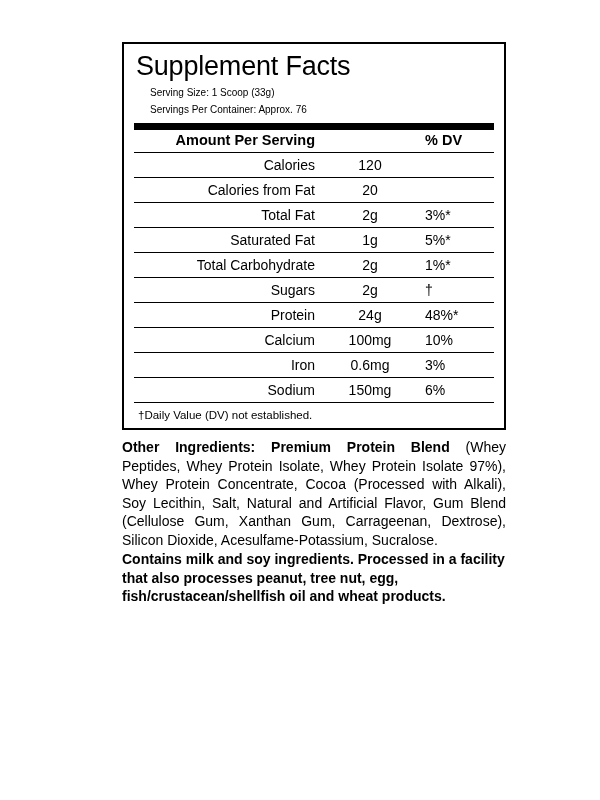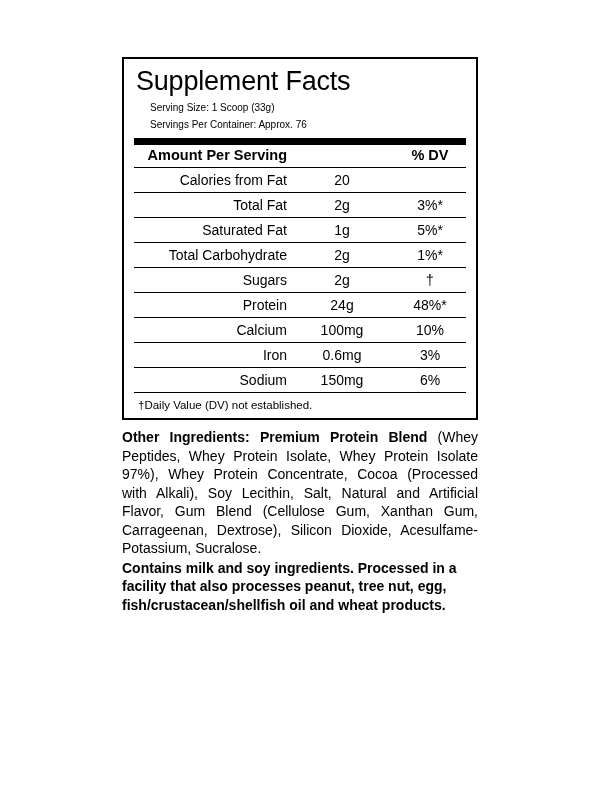--- a/index.html
+++ b/index.html
@@ -12,22 +12,22 @@
     height: 800px;
     font-family: "Liberation Sans", sans-serif;
     color: #000000;
     position: relative;
     overflow: hidden;
   }
 
   .panel {
     position: absolute;
     left: 122px;
-    top: 57px;
-    width: 356px;
+    top: 42px;
+    width: 384px;
   }
 
   
   .sf-box {
     border: 2.5px solid #000;
     padding: 6px 10px 4px 10px;
     box-sizing: border-box;
   }
 
   .sf-title {
@@ -62,21 +62,21 @@
   .c-name {
     text-align: right;
     padding-left: 2px !important;
     white-space: nowrap;
   }
   .c-amt {
     text-align: center;
     width: 110px;
   }
   .c-dv {
-    text-align: center;
+    text-align: left;
     width: 66px;
     padding-right: 3px !important;
   }
   .indent { padding-left: 16px !important; }
 
   .hdr-row td {
     font-size: 14.5px;
     font-weight: bold;
     padding-bottom: 4px !important;
     padding-top: 2px !important;
@@ -121,20 +121,25 @@
     <div class="rule-thick"></div>
 
     <table class="sf-table">
       <tbody>
         <tr class="hdr-row">
           <td class="c-name">Amount Per Serving</td>
           <td class="c-amt"></td>
           <td class="c-dv">% DV</td>
         </tr>
 
+        <tr>
+          <td class="c-name">Calories</td>
+          <td class="c-amt">120</td>
+          <td class="c-dv"></td>
+        </tr>
         <tr>
           <td class="c-name indent">Calories from Fat</td>
           <td class="c-amt">20</td>
           <td class="c-dv"></td>
         </tr>
         <tr>
           <td class="c-name">Total Fat</td>
           <td class="c-amt">2g</td>
           <td class="c-dv">3%*</td>
         </tr>

